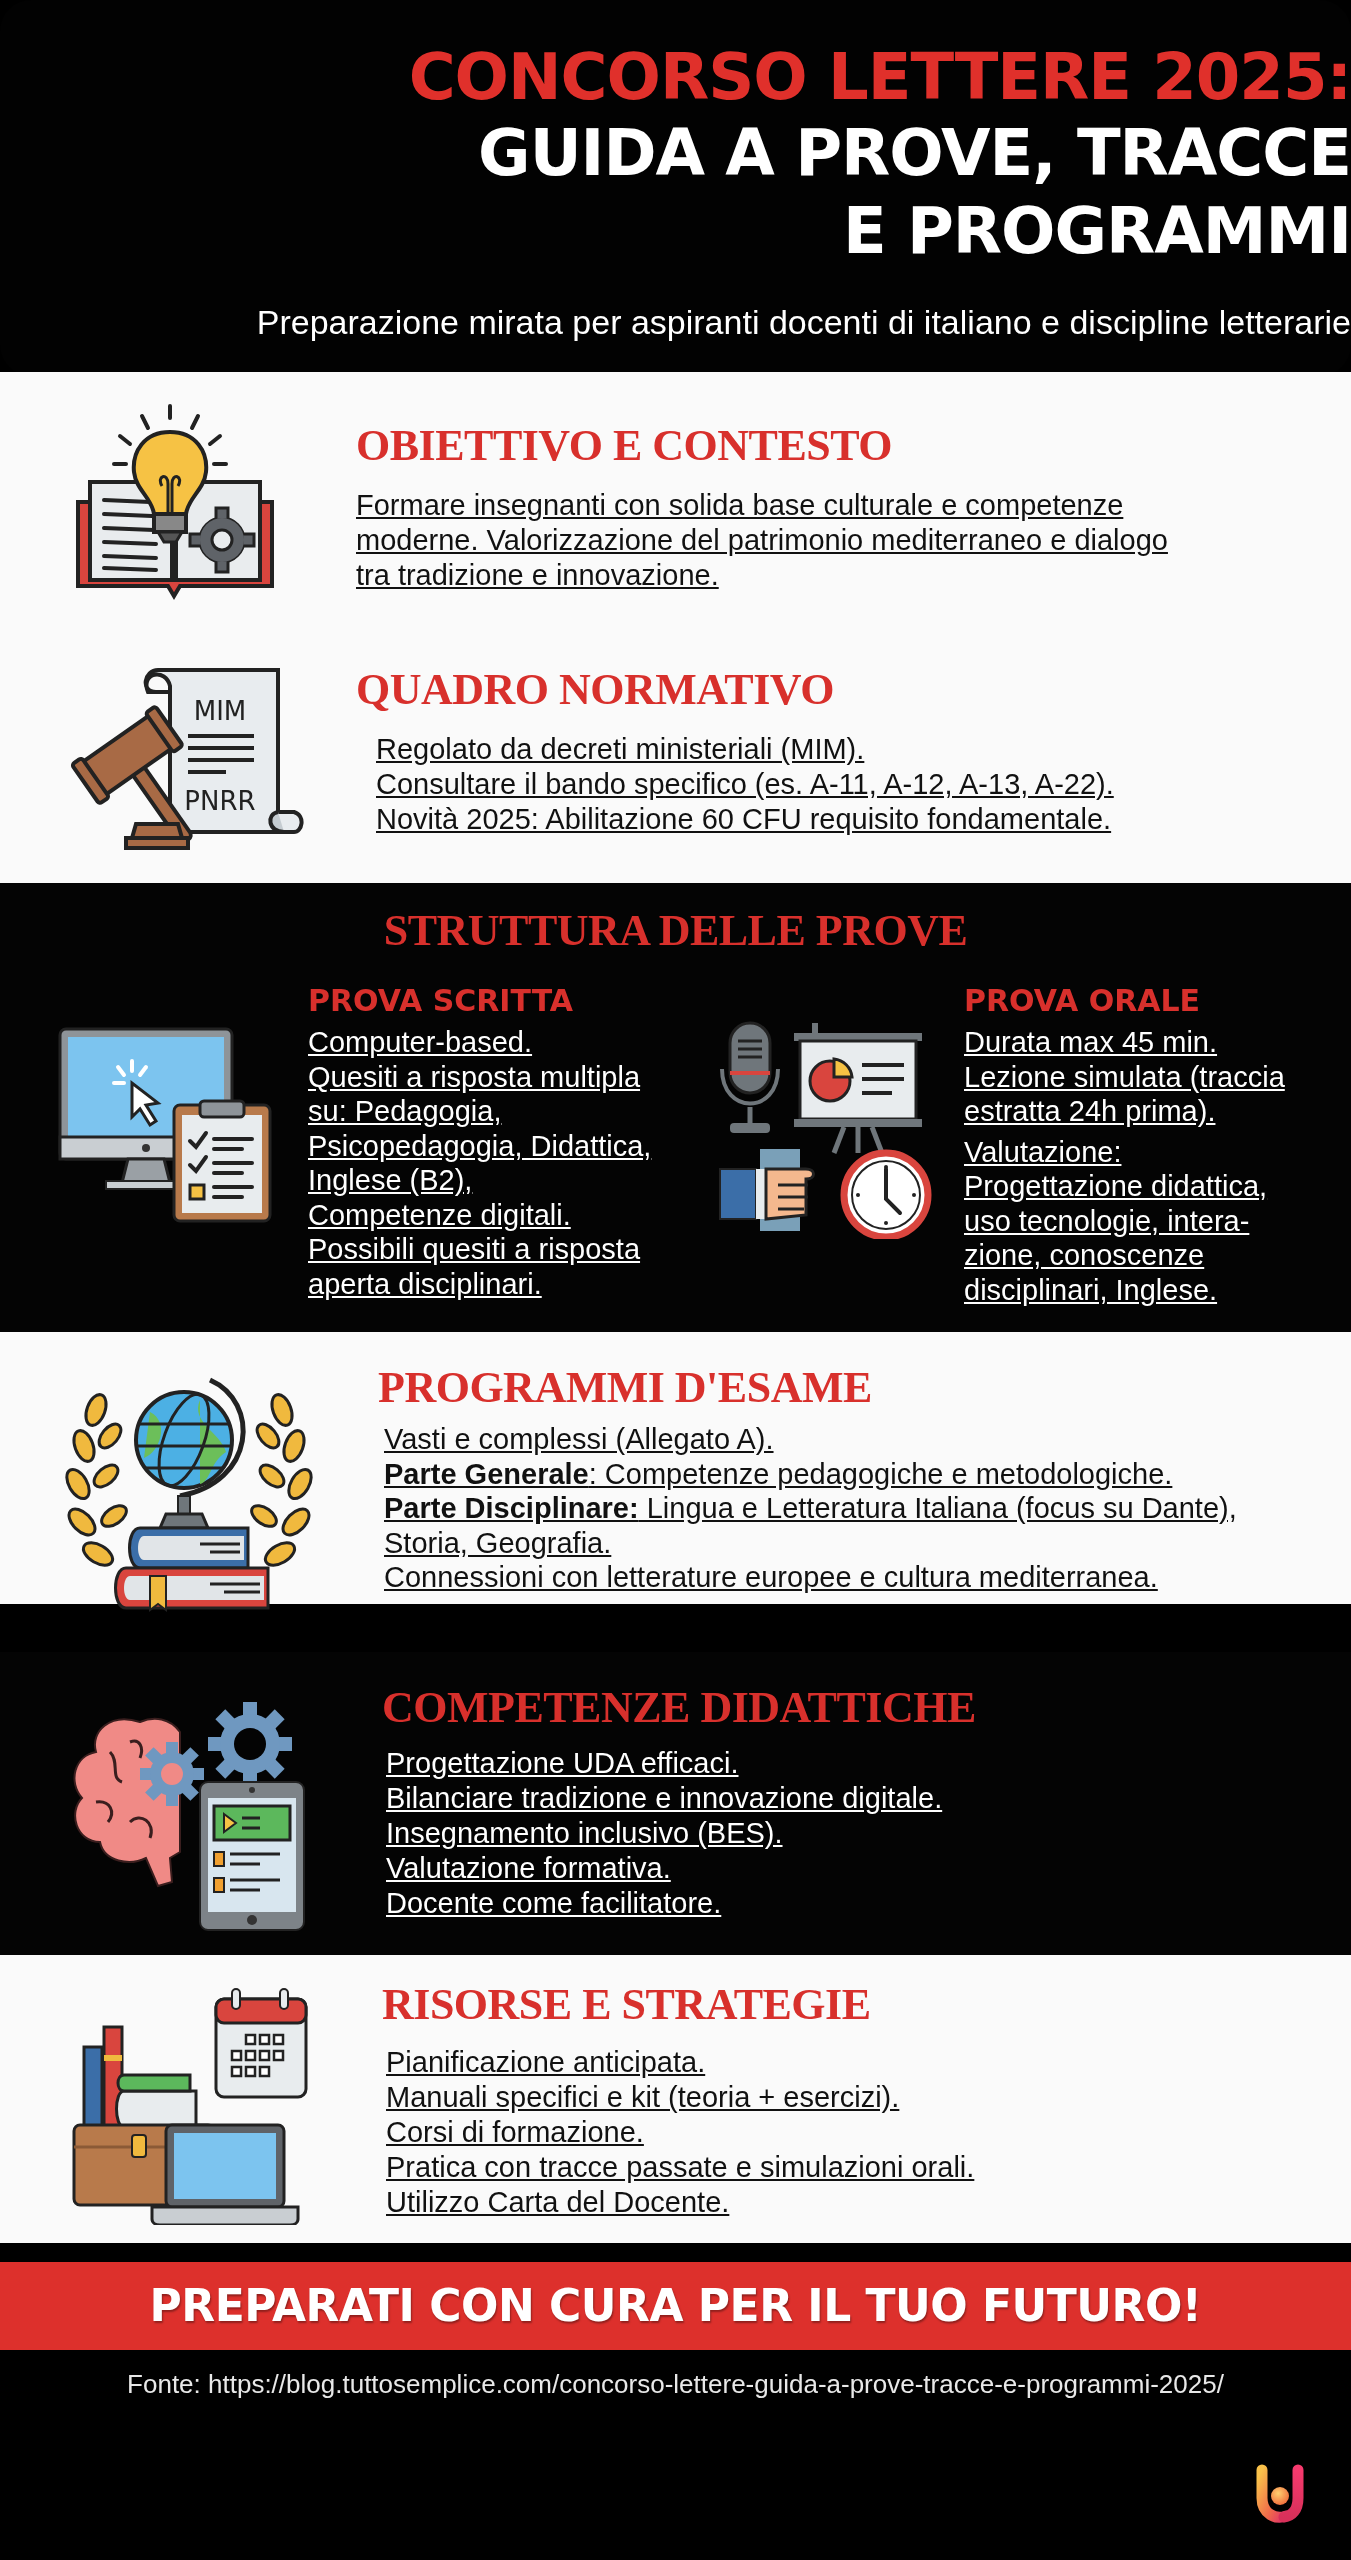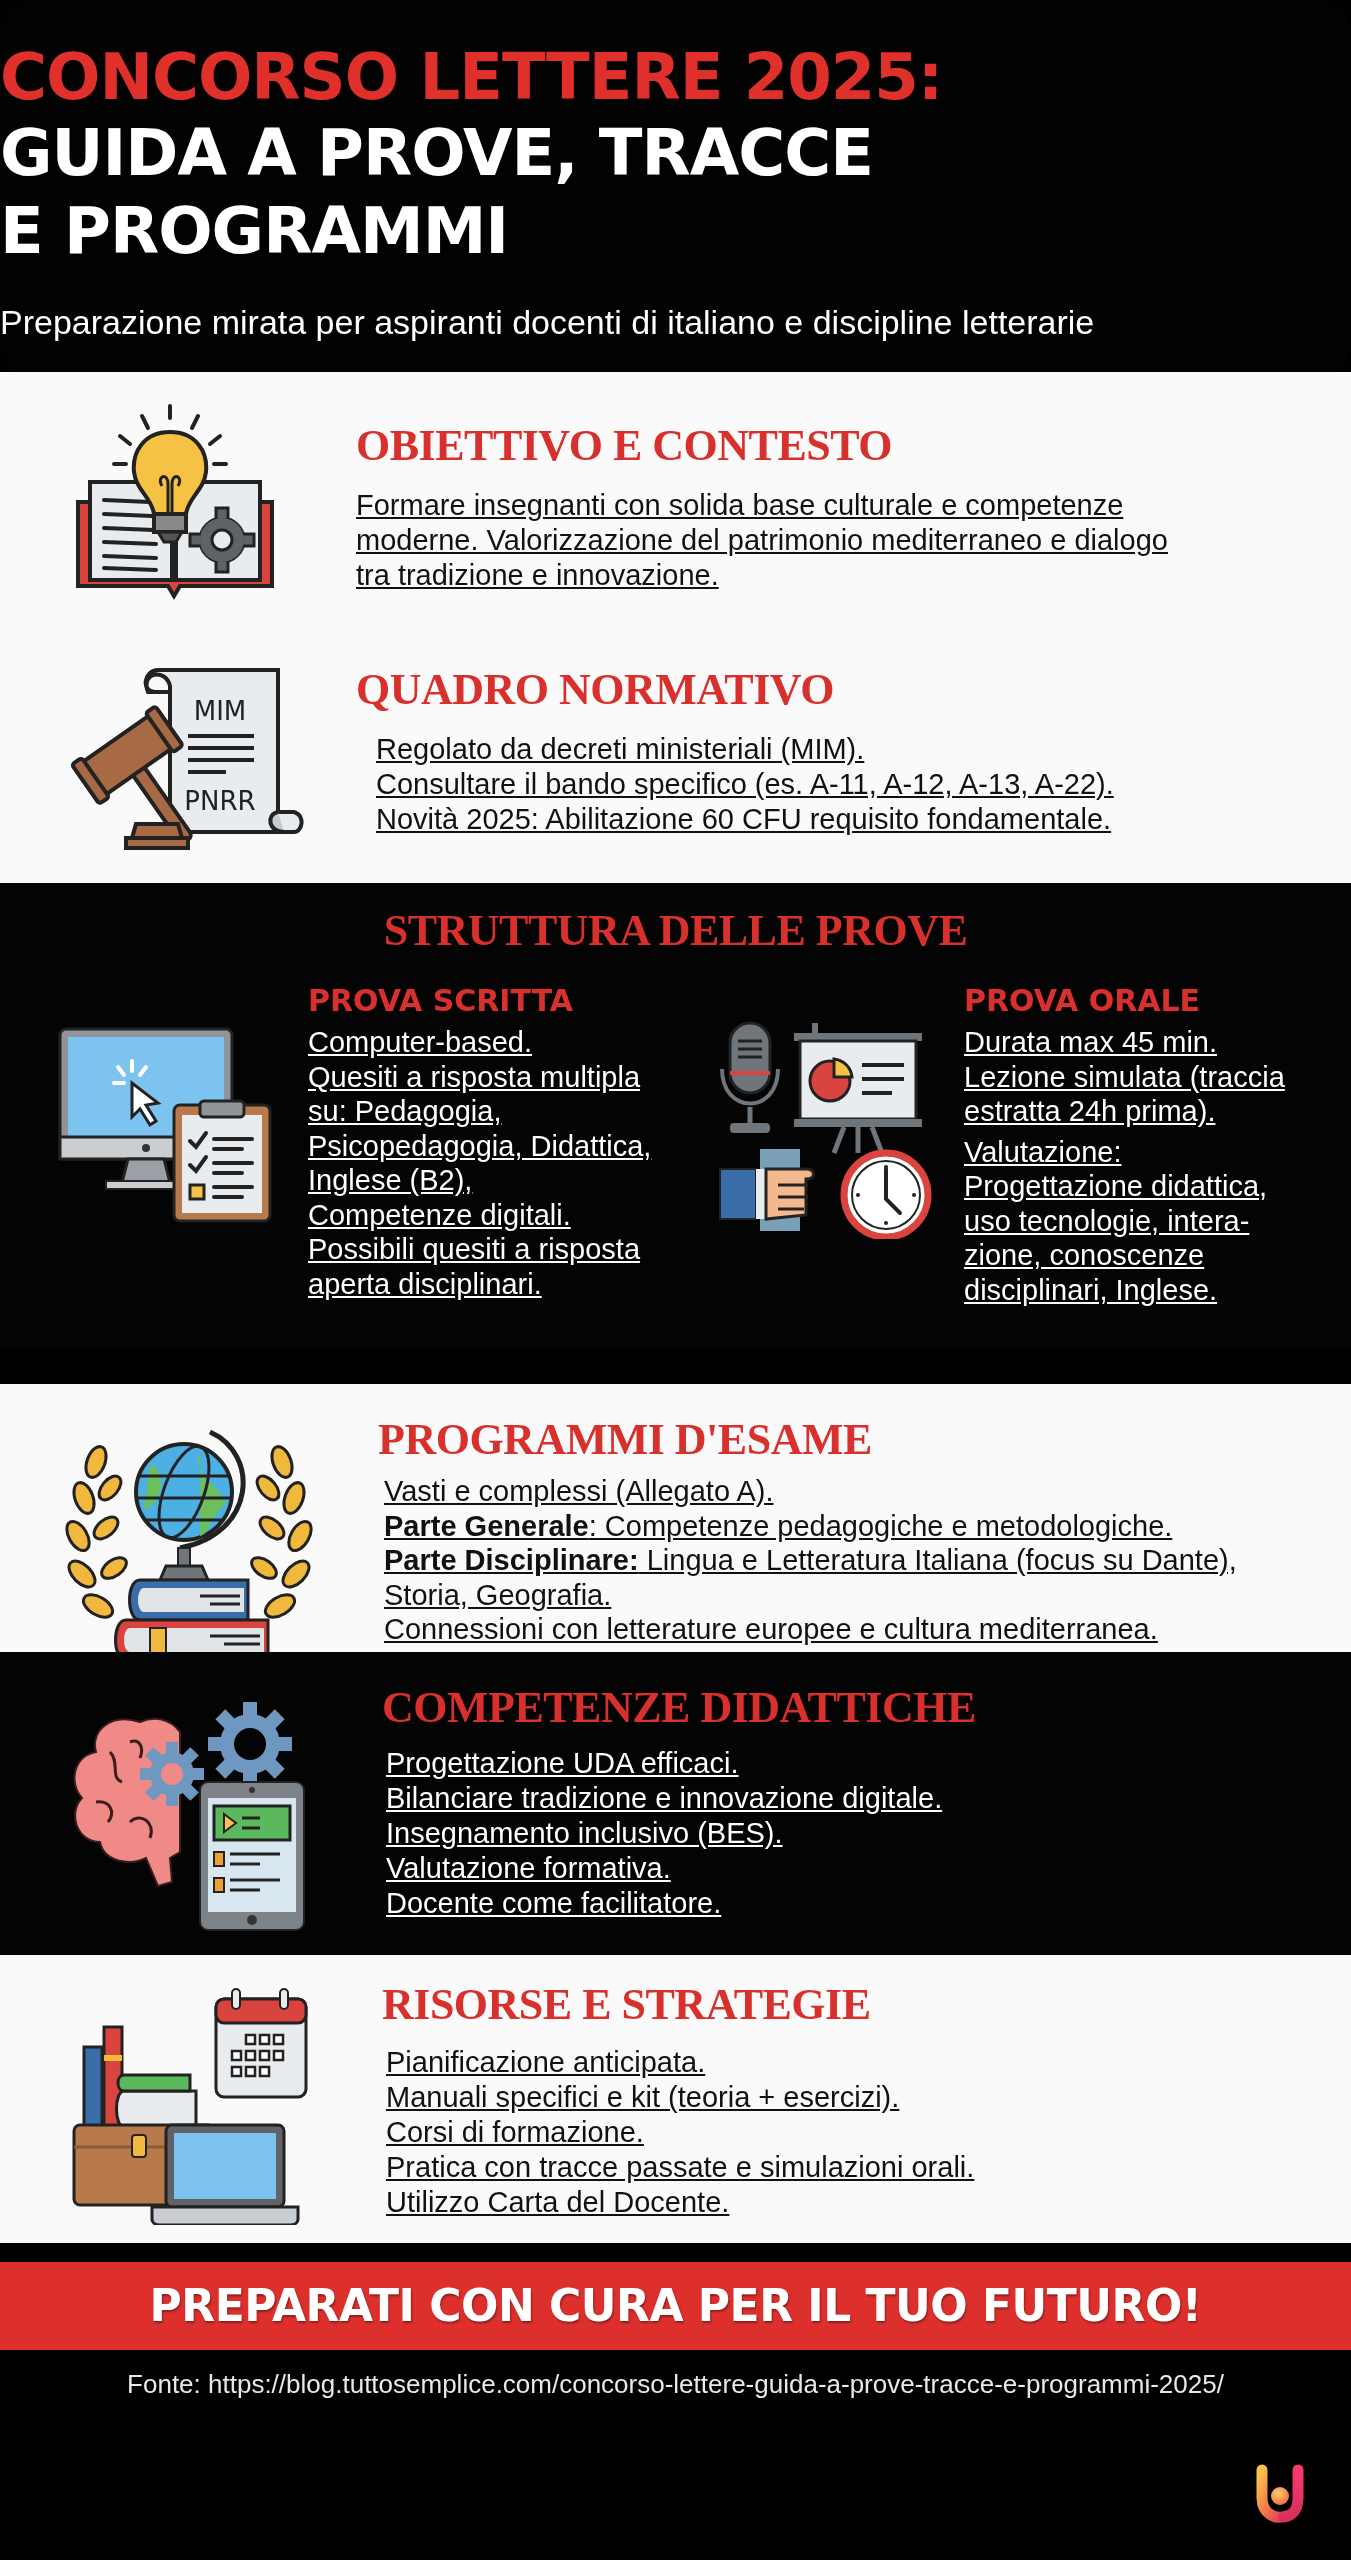--- a/index.html
+++ b/index.html
@@ -1,19 +1,19 @@
 <!DOCTYPE html>
 <html><head>
 <meta charset="utf-8">
 <style>
   * { box-sizing: border-box; margin: 0; padding: 0; }
   html, body { width: 1351px; height: 2560px; background: #000; overflow: hidden; }
   body { font-family: "Liberation Sans", "DejaVu Sans", sans-serif; position: relative; }
 
-  .header { position: absolute; left: 0; top: 0; width: 1351px; height: 376px; background: #020202; text-align: left; border-radius: 31px; }
+  .header { position: absolute; left: 0; top: 0; width: 1351px; height: 376px; background: #020202; text-align: right; border-radius: 31px; }
   .title-l1 { position: absolute; top: 40px; left: 0; width: 100%; font-family: "DejaVu Sans", sans-serif; font-weight: bold; font-size: 64px; color: #e0302b; letter-spacing: -1px; line-height: 74px; }
   .title-l2 { position: absolute; top: 116px; left: 0; width: 100%; font-family: "DejaVu Sans", sans-serif; font-weight: bold; font-size: 64px; color: #fff; letter-spacing: -1px; line-height: 74px; }
   .title-l3 { position: absolute; top: 194px; left: 0; width: 100%; font-family: "DejaVu Sans", sans-serif; font-weight: bold; font-size: 64px; color: #fff; letter-spacing: -1px; line-height: 74px; }
   .subtitle { position: absolute; top: 302px; left: 0; width: 100%; font-size: 34px; color: #fff; line-height: 40px; }
 
   .sec { position: absolute; left: 0; width: 1351px; }
   .sec.white { background: #fafafa; }
   .sec.black { background: #040404; }
   .sec-title { position: absolute; font-family: Liberation Serif, serif; font-weight: bold; font-size: 44px; color: #d8302c; letter-spacing: -0.5px; line-height: 52px; white-space: nowrap; }
   .sec-body { position: absolute; font-size: 29px; line-height: 35px; color: #111; white-space: nowrap; text-decoration: underline; }
@@ -223,21 +223,21 @@
     <div>Lezione simulata (traccia</div>
     <div>estratta 24h prima).</div>
     <div style="margin-top:6px;">Valutazione:</div>
     <div>Progettazione didattica,</div>
     <div>uso tecnologie, intera-</div>
     <div>zione, conoscenze</div>
     <div>disciplinari, Inglese.</div>
   </div>
 </div>
 
-<div class="sec white" style="top:1384px;height:272px;padding-left:36px;">
+<div class="sec white" style="top:1332px;height:272px;padding-left:36px;">
   <svg class="icon" style="left:60px;top:40px;" width="260" height="240" viewBox="0 0 260 240">
 
     <g fill="#f0b93e" stroke="#222" stroke-width="3">
       <ellipse cx="36" cy="38" rx="9" ry="16" transform="rotate(20 36 38)"></ellipse>
       <ellipse cx="24" cy="74" rx="9" ry="16" transform="rotate(-20 24 74)"></ellipse>
       <ellipse cx="50" cy="64" rx="8" ry="14" transform="rotate(40 50 64)"></ellipse>
       <ellipse cx="18" cy="112" rx="9" ry="16" transform="rotate(-30 18 112)"></ellipse>
       <ellipse cx="46" cy="104" rx="8" ry="14" transform="rotate(50 46 104)"></ellipse>
       <ellipse cx="22" cy="150" rx="9" ry="16" transform="rotate(-45 22 150)"></ellipse>
       <ellipse cx="54" cy="144" rx="8" ry="14" transform="rotate(55 54 144)"></ellipse>

